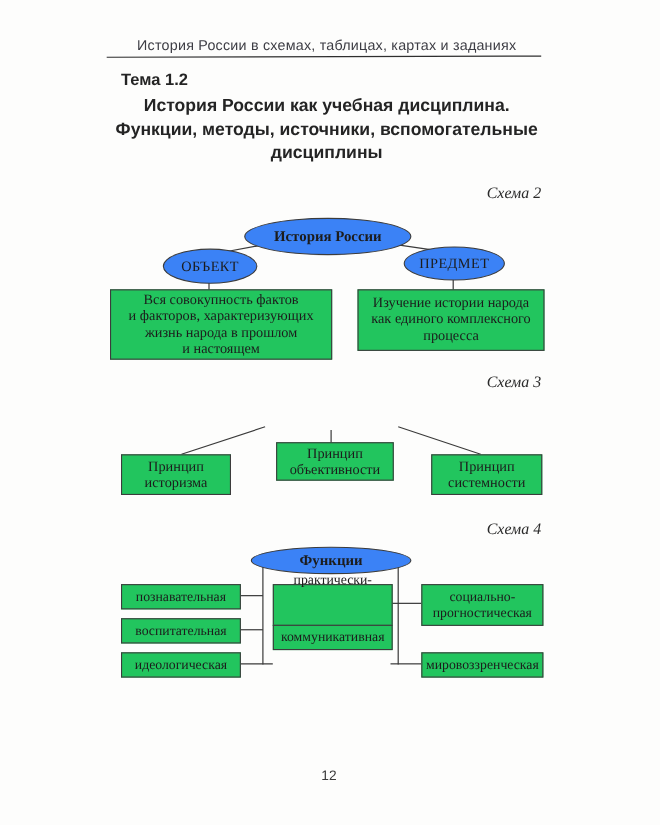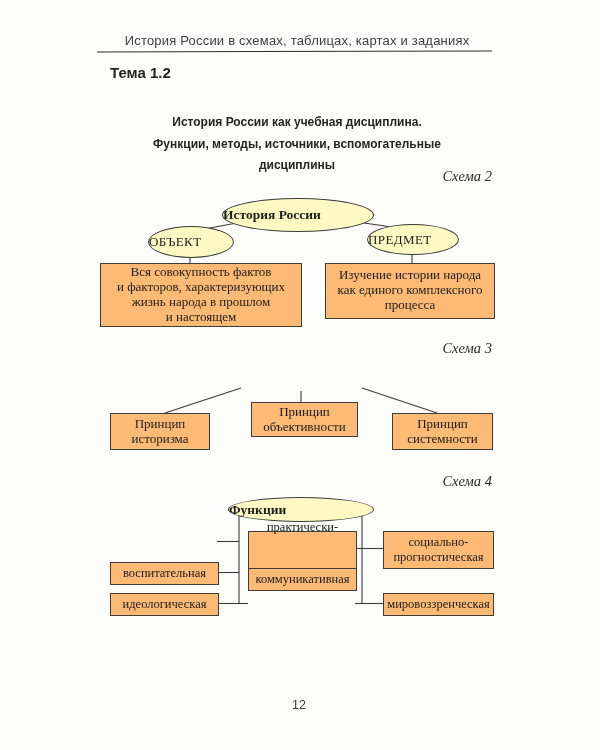--- a/index.html
+++ b/index.html
@@ -19,36 +19,36 @@
     border-top:1.6px solid #2e2e2e;transform:rotate(-0.15deg);
   }
   .topic-label{
     position:absolute;top:64px;left:110px;
     font-family:"Liberation Sans","DejaVu Sans",sans-serif;
     font-weight:700;font-size:15px;color:#242424;
   }
   .page-title{
     position:absolute;top:86px;left:0;width:594px;text-align:center;
     font-family:"Liberation Sans","DejaVu Sans",sans-serif;
-    font-weight:700;font-size:12px;color:#242424;line-height:21.5px;margin-top:26px;
+    font-weight:700;font-size:16px;color:#242424;line-height:21.5px;
   }
   
   .scheme-label{
     position:absolute;right:108px;width:120px;text-align:right;
     font-style:italic;font-size:14.5px;color:#2a2a2a;
   }
   
   .ellipse{
     position:absolute;border:1.2px solid #3c3c3c;border-radius:50%;
-    display:flex;align-items:center;
-    background:#fef9c3;font-size:13px;text-align:center;
+    display:flex;align-items:center;justify-content:center;
+    background:#3b82f6;font-size:13px;text-align:center;
   }
   .ellipse.bold{font-weight:700;font-size:13.5px;}
   .box{
-    position:absolute;border:1.1px solid #3c3c3c;background:#fdba74;
+    position:absolute;border:1.1px solid #3c3c3c;background:#22c55e;
     display:flex;flex-direction:column;align-items:center;justify-content:center;
     text-align:center;font-size:13px;line-height:14.8px;
   }
   .box .ln{display:block;}
   .s4box{font-size:12.5px;line-height:15.5px;}
   .caps{letter-spacing:0.4px;}
   .connectors{position:absolute;left:0;top:0;pointer-events:none;}
   .page-number{
     position:absolute;top:698px;left:0;width:598px;text-align:center;
     font-family:"Liberation Sans","DejaVu Sans",sans-serif;
@@ -130,20 +130,23 @@
     <span class="ln">Принцип</span>
     <span class="ln">системности</span>
   </div>
 
   <div class="scheme-label" style="top:473px;">Схема 4</div>
 
   <div class="ellipse bold" style="left:228px;top:497px;width:144px;height:23px;">
     <span>Функции</span>
   </div>
 
+  <div class="box s4box" style="left:110px;top:531px;width:107px;height:21px;">
+    <span class="ln">познавательная</span>
+  </div>
   <div class="box s4box" style="left:110px;top:562px;width:107px;height:21px;">
     <span class="ln">воспитательная</span>
   </div>
   <div class="box s4box" style="left:110px;top:593px;width:107px;height:21px;">
     <span class="ln">идеологическая</span>
   </div>
 
   <div class="box s4box" style="left:248px;top:531px;width:107px;height:36px;gap:29px;">
     <span class="ln">практически-</span>
     <span class="ln">рекомендательная</span>

